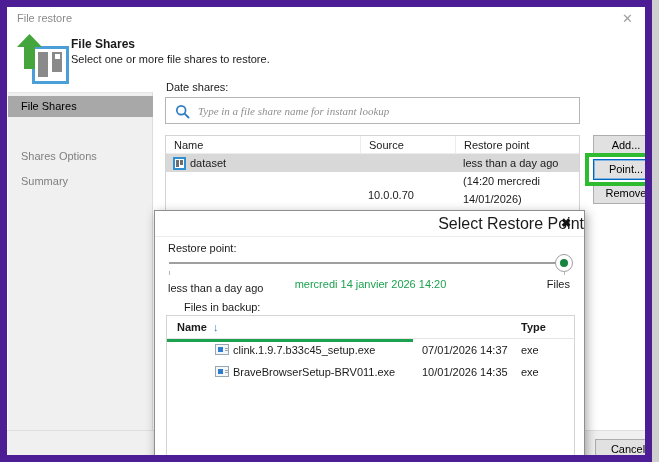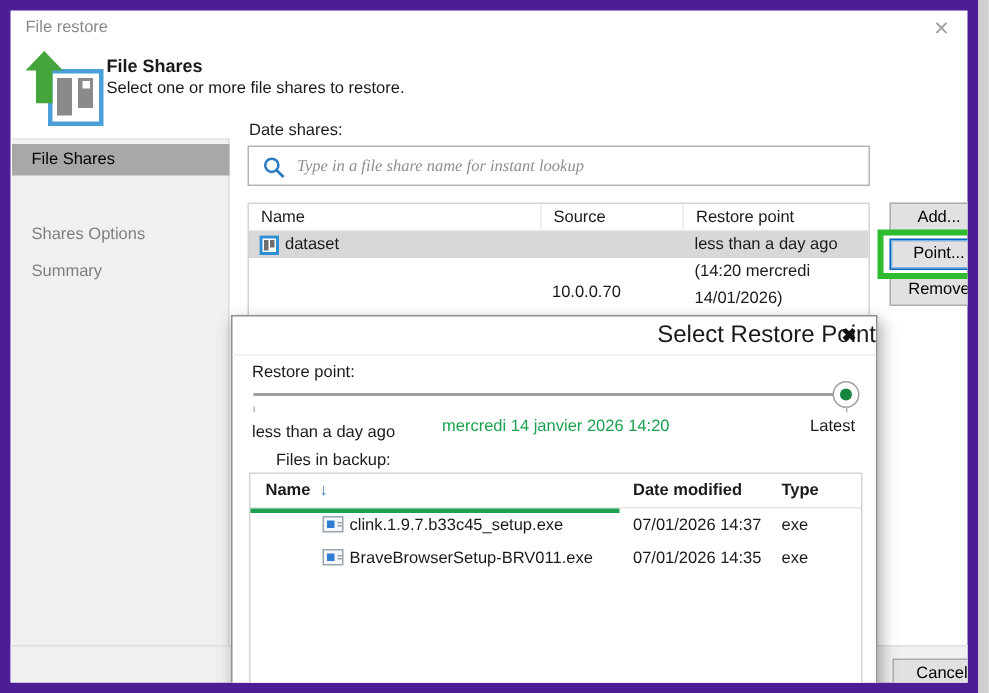--- a/index.html
+++ b/index.html
@@ -162,28 +162,27 @@
 
     <div class="mo-rplabel">Restore point:</div>
     <div class="sl-track"></div>
     <div class="sl-thumb">
         <div class="dot"></div>
       </div>
     <div class="sl-tick" style="left:14px;"></div>
     <div class="sl-tick" style="left:409px;"></div>
     <div class="sl-lab-left">less than a day ago</div>
     <div class="sl-lab-center">mercredi 14 janvier 2026 14:20</div>
-    <div class="sl-lab-right">Latest</div>
+    <div class="sl-lab-right">Files</div>
 
     <div class="mo-fileslabel">Files in backup:</div>
 
     <div class="f-table">
       <div class="f-head">
         <div class="h h1"><span>Name</span><span class="sort-arrow">↓</span></div>
-        <div class="h h2">Date modified</div>
         <div class="h h3">Type</div>
       </div>
       <div class="f-progress"></div>
 
 
       <div class="f-row r1">
         <span class="icon-exe">
             <span class="sq"></span>
             <span class="ln"></span>
           </span>
@@ -191,19 +190,19 @@
         <span class="dt">07/01/2026 14:37</span>
         <span class="ty">exe</span>
       </div>
 
       <div class="f-row r2">
         <span class="icon-exe">
             <span class="sq"></span>
             <span class="ln"></span>
           </span>
         <span class="nm">BraveBrowserSetup-BRV011.exe</span>
-        <span class="dt">07/01/2026 14:35</span>
+        <span class="dt">10/01/2026 14:35</span>
         <span class="ty">exe</span>
       </div>
     </div>
   </div>
 
 </div>
 
 </body></html>

